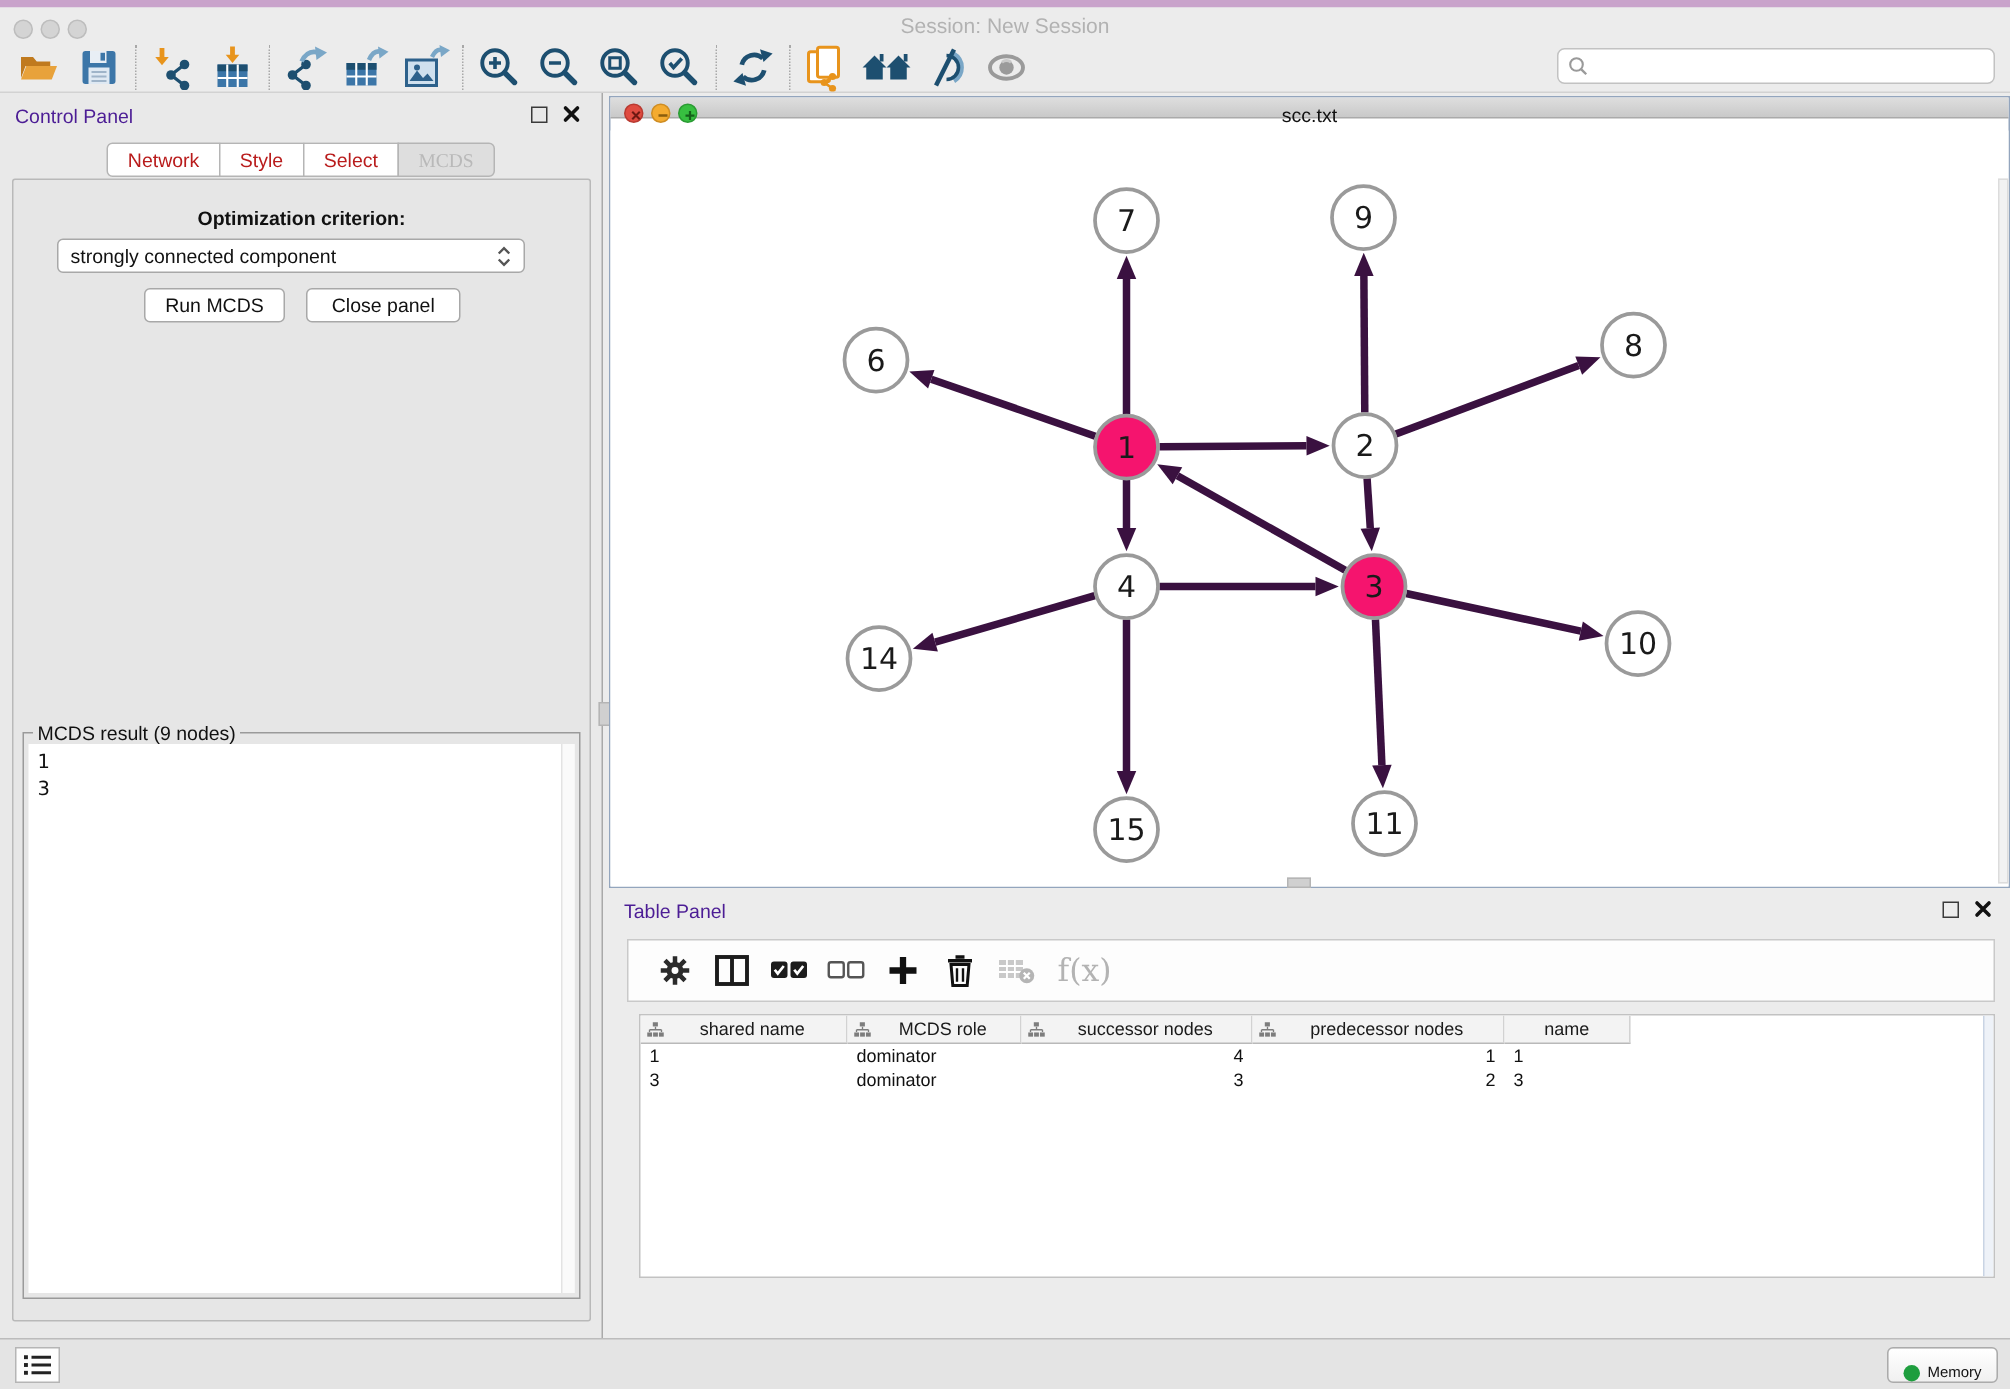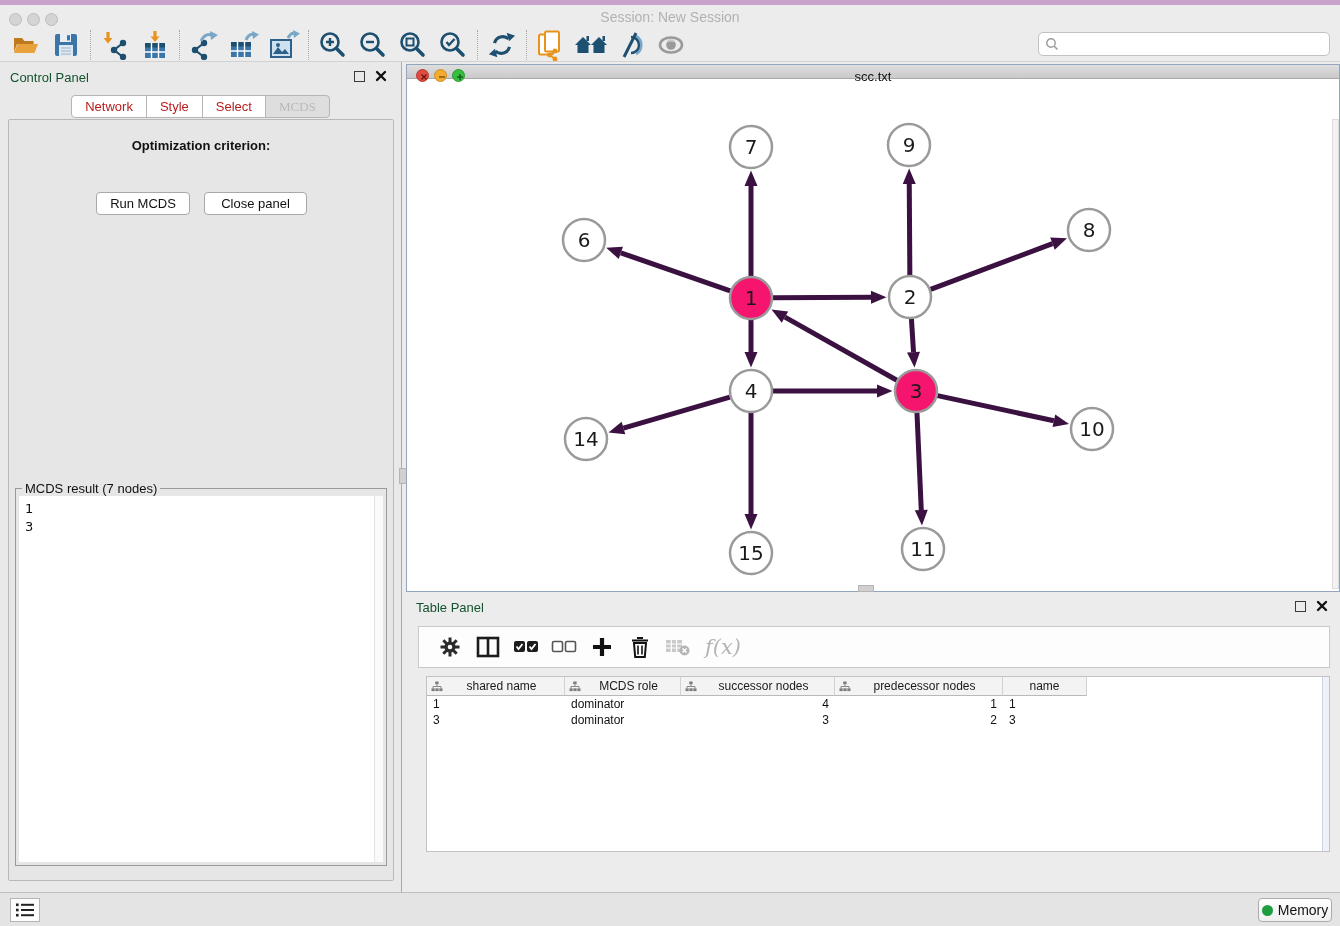--- a/index.html
+++ b/index.html
@@ -22,21 +22,21 @@
   .searchbox { position:absolute; right:10px; top:4px; width:292px; height:24px;
     background:#fff; border:1px solid #c2c2c2; border-radius:5px;
     display:flex; align-items:center; padding-left:6px; }
   .searchbox input { border:none; outline:none; flex:1; font-size:12px; margin-left:4px;
     font-family:"Liberation Sans", sans-serif; background:transparent; }
 
   
   .control-panel { position:absolute; left:0; top:62px; width:402px; height:830px;
     background:#e9e9e9; border-right:1px solid #a9a9a9; }
   .panel-header { position:relative; height:28px; }
-  .panel-title { position:absolute; left:10px; top:8px; font-size:13px; color:#14532d;text-align:center; }
+  .panel-title { position:absolute; left:10px; top:8px; font-size:13px; color:#4c1d95;text-align:center; }
   .float-btn { position:absolute; top:9px; width:11px; height:11px; border:1.5px solid #3a3a3a; background:transparent; }
   .close-x { position:absolute; top:8px; width:12px; height:12px; }
   .cp-tabs { position:absolute; left:0; top:33px; width:402px; display:flex; justify-content:center; }
   .cp-tab { height:23px; padding:0 13px; background:#fff; border:1px solid #b5b5b5; margin-left:-1px;
     font-size:13px; color:#b91c1c; display:flex; align-items:center; }
   .cp-tab:first-child { border-radius:4px 0 0 4px; }
   .cp-tab:last-child { border-radius:0 4px 4px 0;font-family:Liberation Serif, serif; }
   .cp-tab.active { background:#dedede; color:#b9b9b9; }
   .cp-content { position:absolute; left:8px; top:57px; width:386px; height:762px;
     background:#e6e6e6; border:1px solid #b9b9b9; border-radius:2px; }
@@ -68,21 +68,21 @@
   .net-canvas { position:absolute; left:0; top:22px; width:932px; height:504px; background:#fff; }
   .net-vscroll { position:absolute; right:0; top:32px; bottom:2px; width:7px; background:#f2f2f2; border:1px solid #dcdcdc; }
   .splitter-v { position:absolute; left:399px; top:468px; width:8px; height:16px; background:#d0d0d0; border:1px solid #b5b5b5; }
   .splitter-h { position:absolute; left:858px; top:585px; width:16px; height:7px; background:#d0d0d0; border:1px solid #b5b5b5; }
 
   
   .table-panel { position:absolute; left:406px; top:592px; width:934px; height:300px; background:#ececec; }
   .tp-toolbar { position:absolute; left:12px; right:10px; top:34px; height:42px; background:#fdfdfd;
     border:1px solid #c9c9c9; display:flex; align-items:center; padding-left:12px; }
   .tp-ico { width:38px; height:36px; display:flex; align-items:center; justify-content:center; }
-  .fx { font-family:"DejaVu Serif", serif; font-style:italic; font-size:21px; color:#b3b3b3; margin-left:8px; }
+  .fx { font-family:"DejaVu Serif", serif; font-size:21px; color:#b3b3b3; margin-left:8px; }
   .data-table { position:absolute; left:20px; right:10px; top:84px; height:176px; background:#fff;
     border:1px solid #c2c2c2; overflow:hidden; }
   .thead { display:flex; height:19px; }
   .th { background:#f3f3f3; border-bottom:1px solid #b9b9b9; border-right:1px solid #d2d2d2;
     font-size:12px; color:#1a1a1a; display:flex; align-items:center; padding:0 4px; position:relative; }
   .th .th-label { flex:1; text-align:center; }
   .trow { display:flex; height:16px; font-size:12px; color:#111; }
   .td { padding:0 6px; display:flex; align-items:center; }
   .tv-scroll { position:absolute; right:0; top:0; bottom:0; width:7px; background:#eef2f8; border-left:1px solid #c9d4e4; }
   .tp-tabs { position:absolute; left:0; bottom:14px; width:100%; display:flex; justify-content:center; }
@@ -92,21 +92,21 @@
   .tp-tab:last-child { border-radius:0 6px 6px 0; }
   .tp-tab.active { background:#d5d5d5; color:#b2b2b2; }
 
   
   .statusbar { position:absolute; left:0; top:892px; width:1340px; height:34px;
     background:#e4e4e4; border-top:1px solid #bcbcbc; }
   .status-left-btn { position:absolute; left:10px; top:5px; width:30px; height:24px; background:#fdfdfd;
     border:1px solid #b5b5b5; display:flex; align-items:center; justify-content:center; }
   .memory-btn { position:absolute; right:8px; top:5px; width:74px; height:24px;
     background:linear-gradient(#fff,#f0f0f0); border:1px solid #ababab; border-radius:4px;
-    display:flex; align-items:center; justify-content:center; gap:5px; font-size:14px; color:#111; }
+    display:flex; align-items:flex-end; justify-content:center; gap:5px; font-size:10px; color:#111; }
   .memory-dot { width:11px; height:11px; border-radius:50%; background:#1e9e3e; }
 </style>
 </head>
 <body>
 
 <div class="accent-strip"></div>
 <div class="titlebar">
   <div class="traffic-inactive" style="left:9px"></div>
   <div class="traffic-inactive" style="left:27px"></div>
   <div class="traffic-inactive" style="left:45px"></div>
@@ -268,24 +268,31 @@
     </svg>
   </div>
   <div class="cp-tabs">
     <div class="cp-tab">Network</div>
     <div class="cp-tab">Style</div>
     <div class="cp-tab">Select</div>
     <div class="cp-tab active">MCDS</div>
   </div>
   <div class="cp-content">
     <div class="opt-label">Optimization criterion:</div>
+    <div class="criterion-select">
+      <span class="sel-text">strongly connected component</span>
+      <svg width="10" height="14" viewBox="0 0 10 14">
+        <path d="M1.5 5 L5 1.5 L8.5 5" stroke="#555" stroke-width="1.6" fill="none"></path>
+        <path d="M1.5 9 L5 12.5 L8.5 9" stroke="#555" stroke-width="1.6" fill="none"></path>
+      </svg>
+    </div>
     <div class="cp-btn run-btn">Run MCDS</div>
     <div class="cp-btn closep-btn">Close panel</div>
     <div class="result-box">
-      <span class="result-legend">MCDS result (7 nodes)</span>
+      <span class="result-legend">MCDS result (9 nodes)</span>
       <div class="result-area">
         <div>1</div>
         <div>3</div>
         <div class="result-scroll"></div>
       </div>
     </div>
   </div>
 </div>
 <div class="splitter-v"></div>
 

